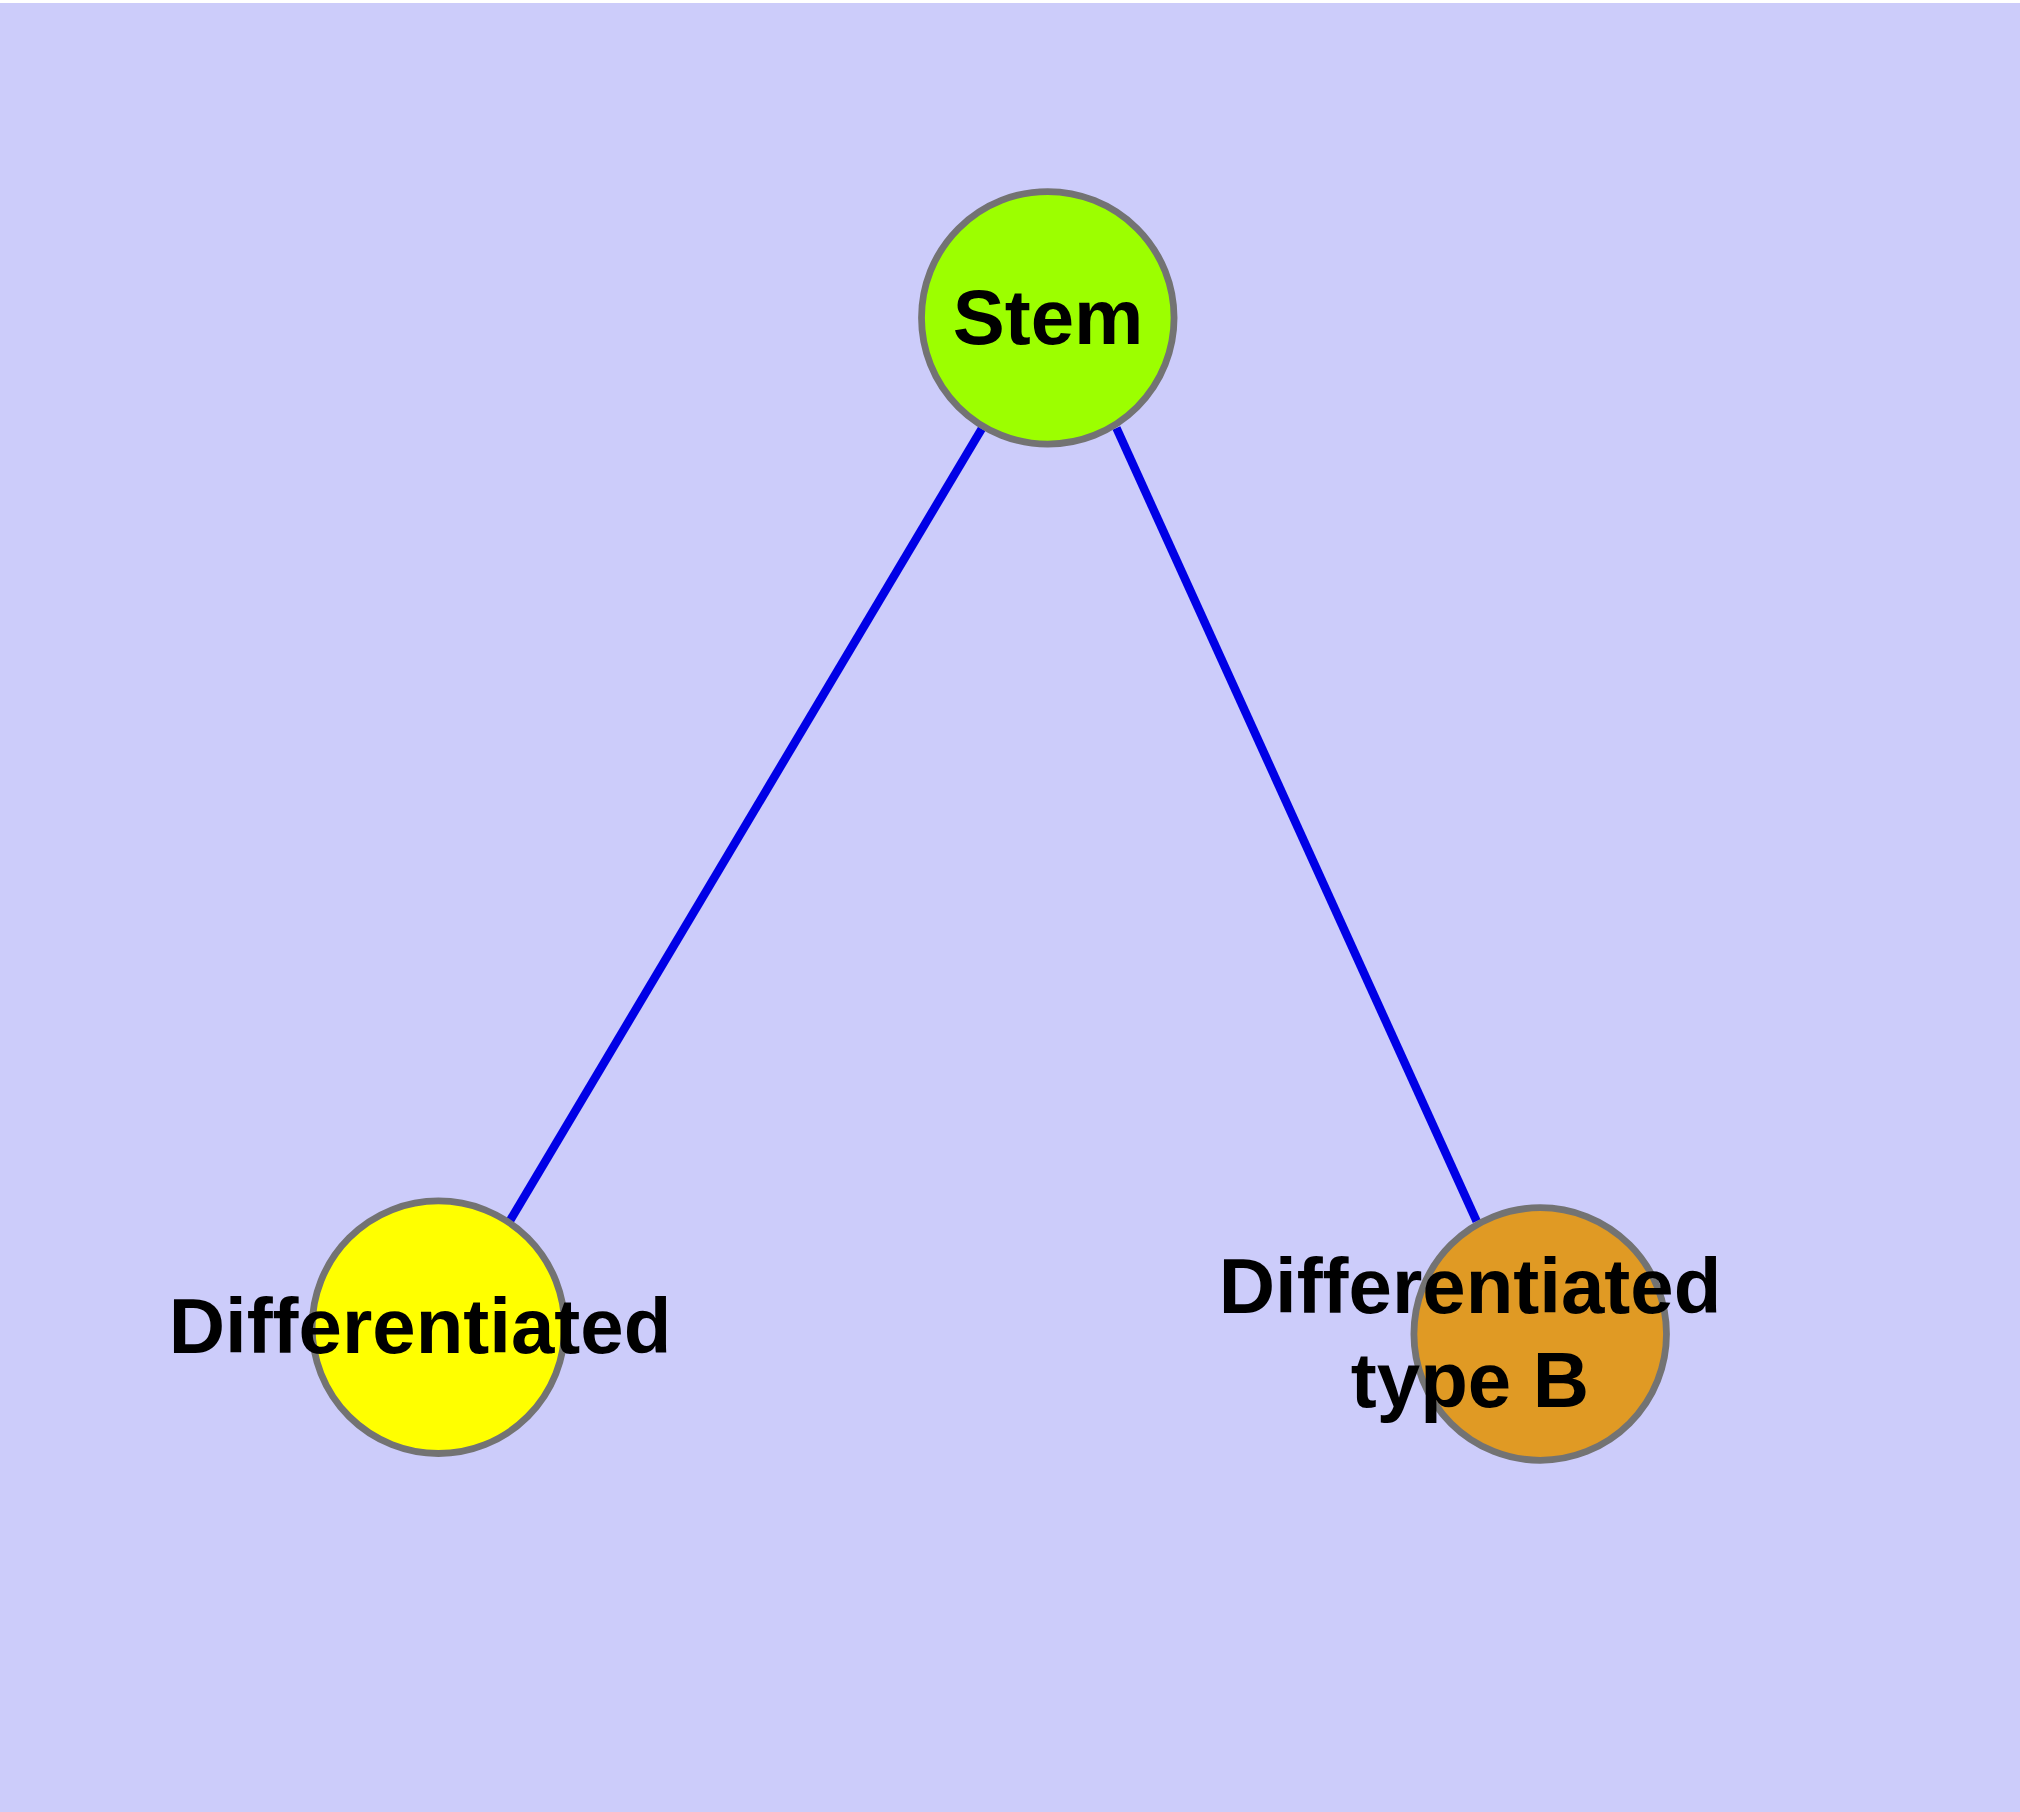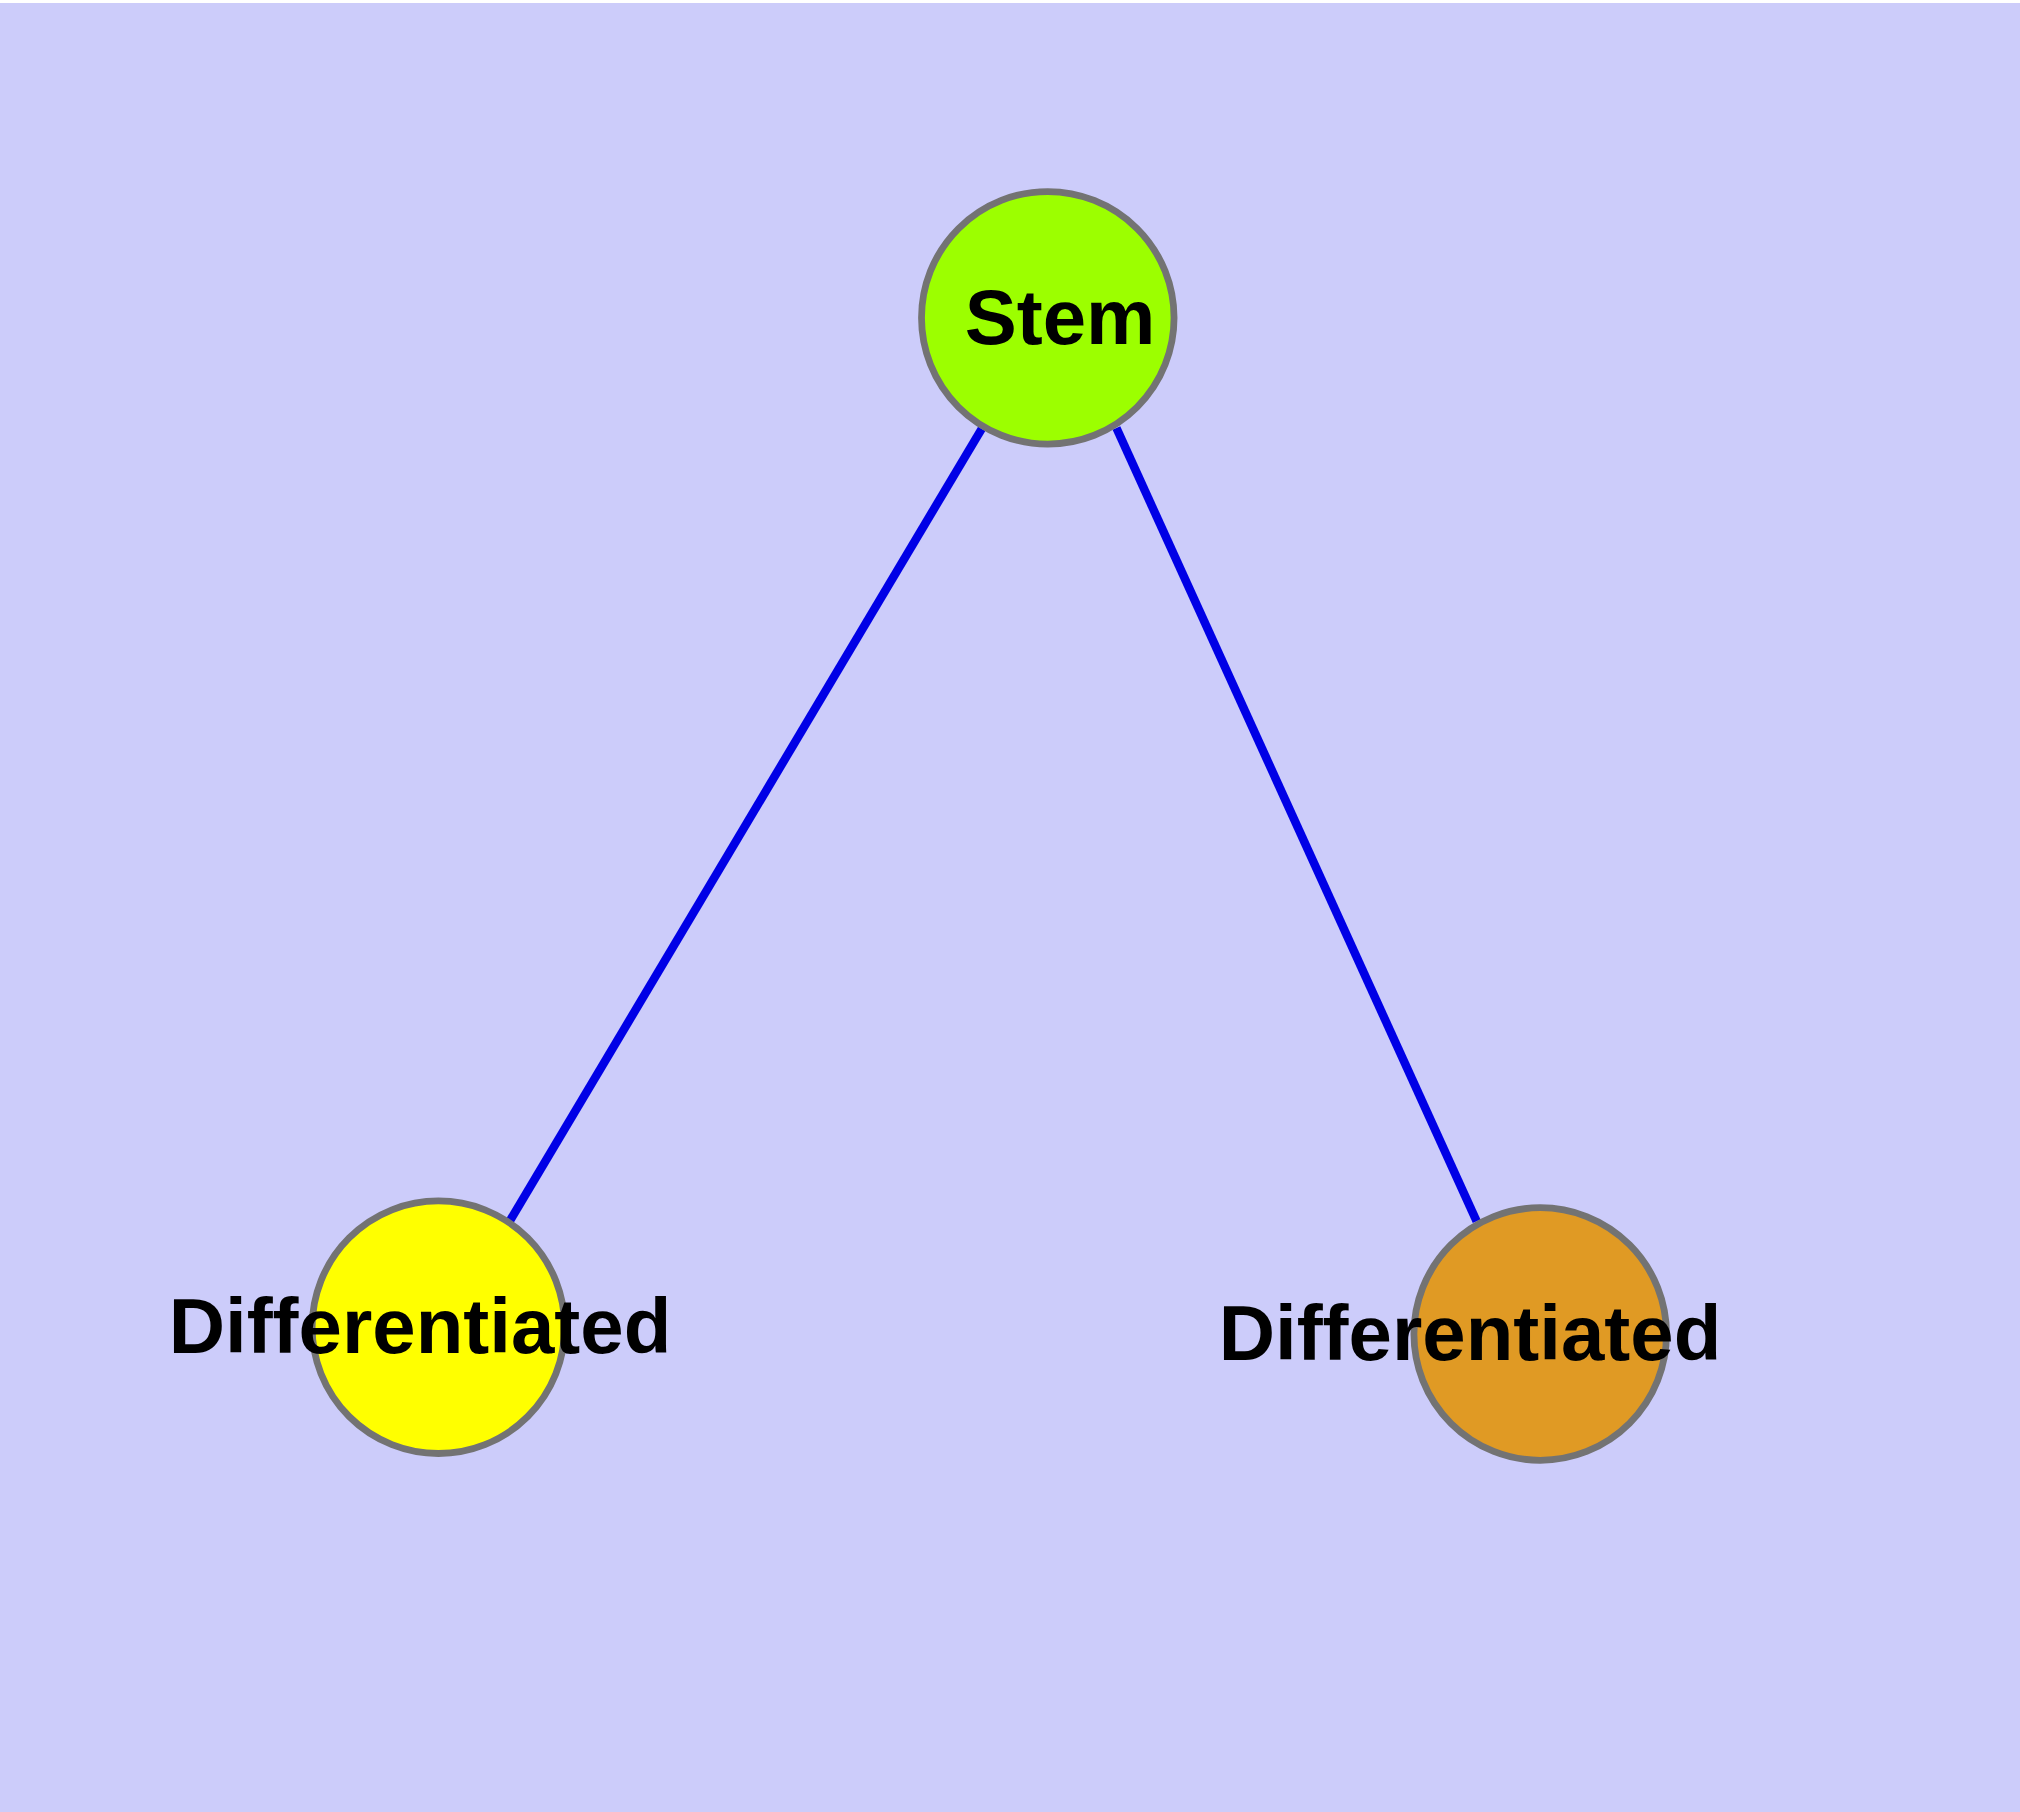--- a/index.html
+++ b/index.html
@@ -54,25 +54,26 @@
         <line x1="1317" y1="505" x2="1742" y2="1441" stroke="#0000e6" stroke-width="10" stroke-linecap="butt"></line>
       </g>
     <g id="node-layer">
         <circle cx="1236" cy="375" r="149" fill="#9cff00" stroke="#737373" stroke-width="8"></circle>
         <circle cx="517" cy="1566" r="149" fill="#ffff00" stroke="#737373" stroke-width="8"></circle>
         <circle cx="1817" cy="1574" r="149" fill="#e09a24" stroke="#737373" stroke-width="8"></circle>
       </g>
   </svg>
 
   <div id="label-layer">
-      <div class="node-label" style="left: 1048px; top: 318px; font-size: 78px; color: rgb(0, 0, 0); margin-left: 12px;">
+      <div class="node-label" style="left: 1048px; top: 318px; font-size: 78px; color: rgb(0, 0, 0);">
         <div>Stem</div>
       </div>
       <div class="node-label" style="left: 420px; top: 1327px; font-size: 78px; color: rgb(0, 0, 0);">
         <div>Differentiated</div>
       </div>
       <div class="node-label" style="left: 1470px; top: 1334px; font-size: 78px; color: rgb(0, 0, 0);">
         <div>Differentiated</div>
+        <div>type B</div>
       </div>
     </div>
 
 </div>
 
 
 </body></html>

